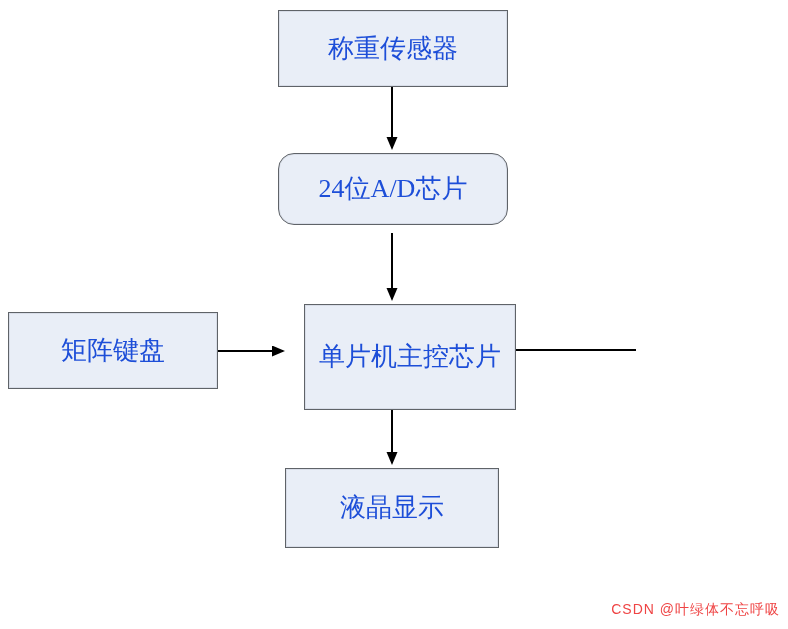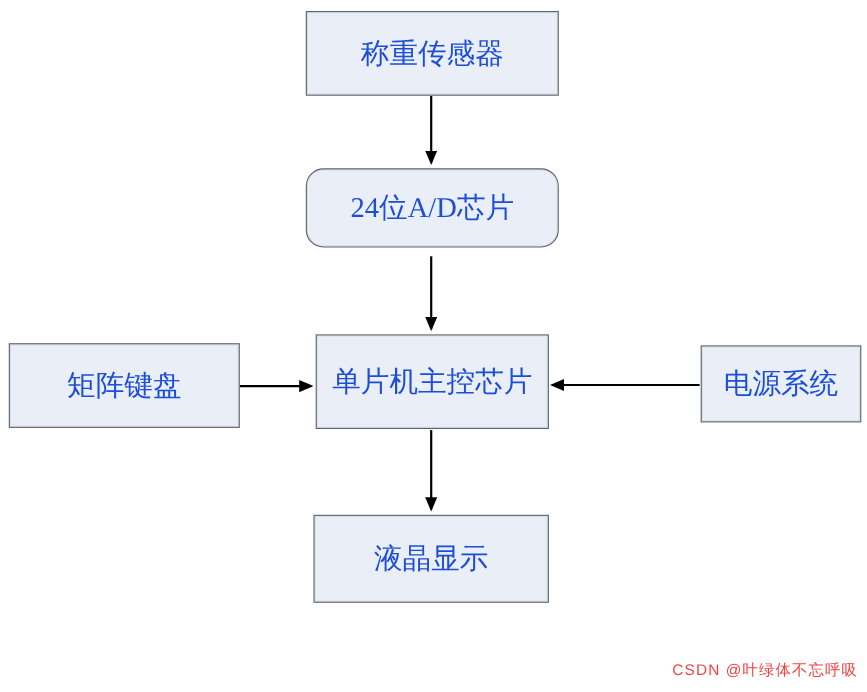--- a/index.html
+++ b/index.html
@@ -77,31 +77,28 @@
   </svg>
 
   <div class="node" style="left:278px; top:10px; width:230px; height:77px;">
     <span>称重传感器</span>
   </div>
 
   <div class="node" style="left:278px; top:153px; width:230px; height:72px;border-radius:16px;">
     <span>24位A/D芯片</span>
   </div>
 
-  <div class="node" style="left:287px; top:304px; width:212px; height:86px;">
+  <div class="node" style="left:304px; top:304px; width:212px; height:106px;">
     <span>单片机主控芯片</span>
   </div>
 
   <div class="node" style="left:8px; top:312px; width:210px; height:77px;">
     <span>矩阵键盘</span>
   </div>
 
-  <div class="node" style="left:637px; top:314px; width:146px; height:70px;">
-    <span>电源系统</span>
-  </div>
 
   <div class="node" style="left:285px; top:468px; width:214px; height:80px;">
     <span>液晶显示</span>
   </div>
 
 
   <div class="watermark">CSDN @叶绿体不忘呼吸</div>
 
 </div>
 

